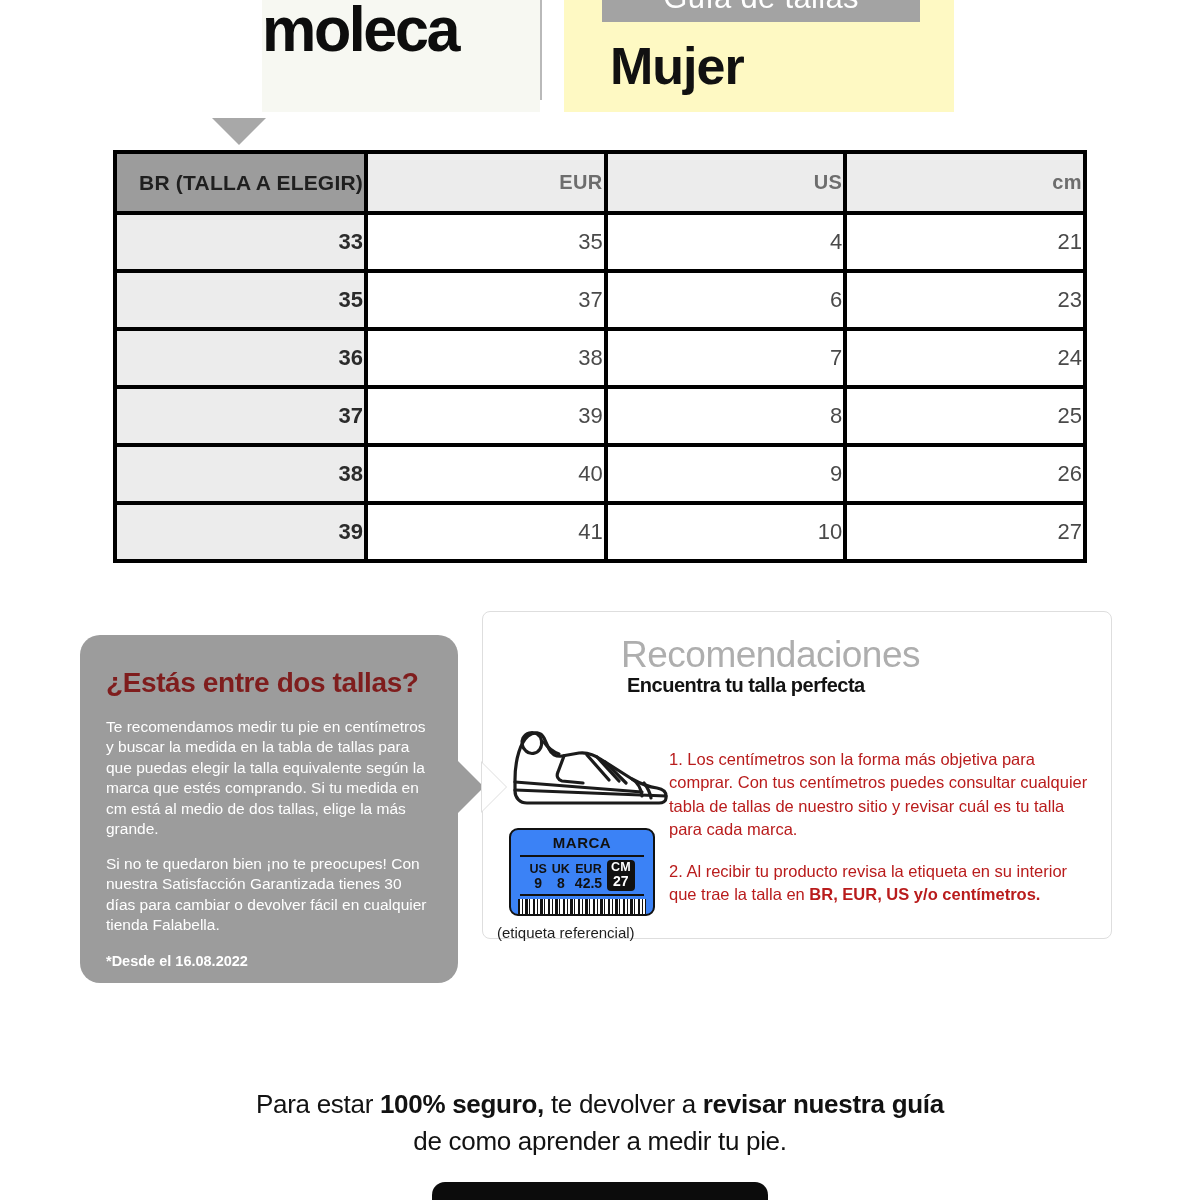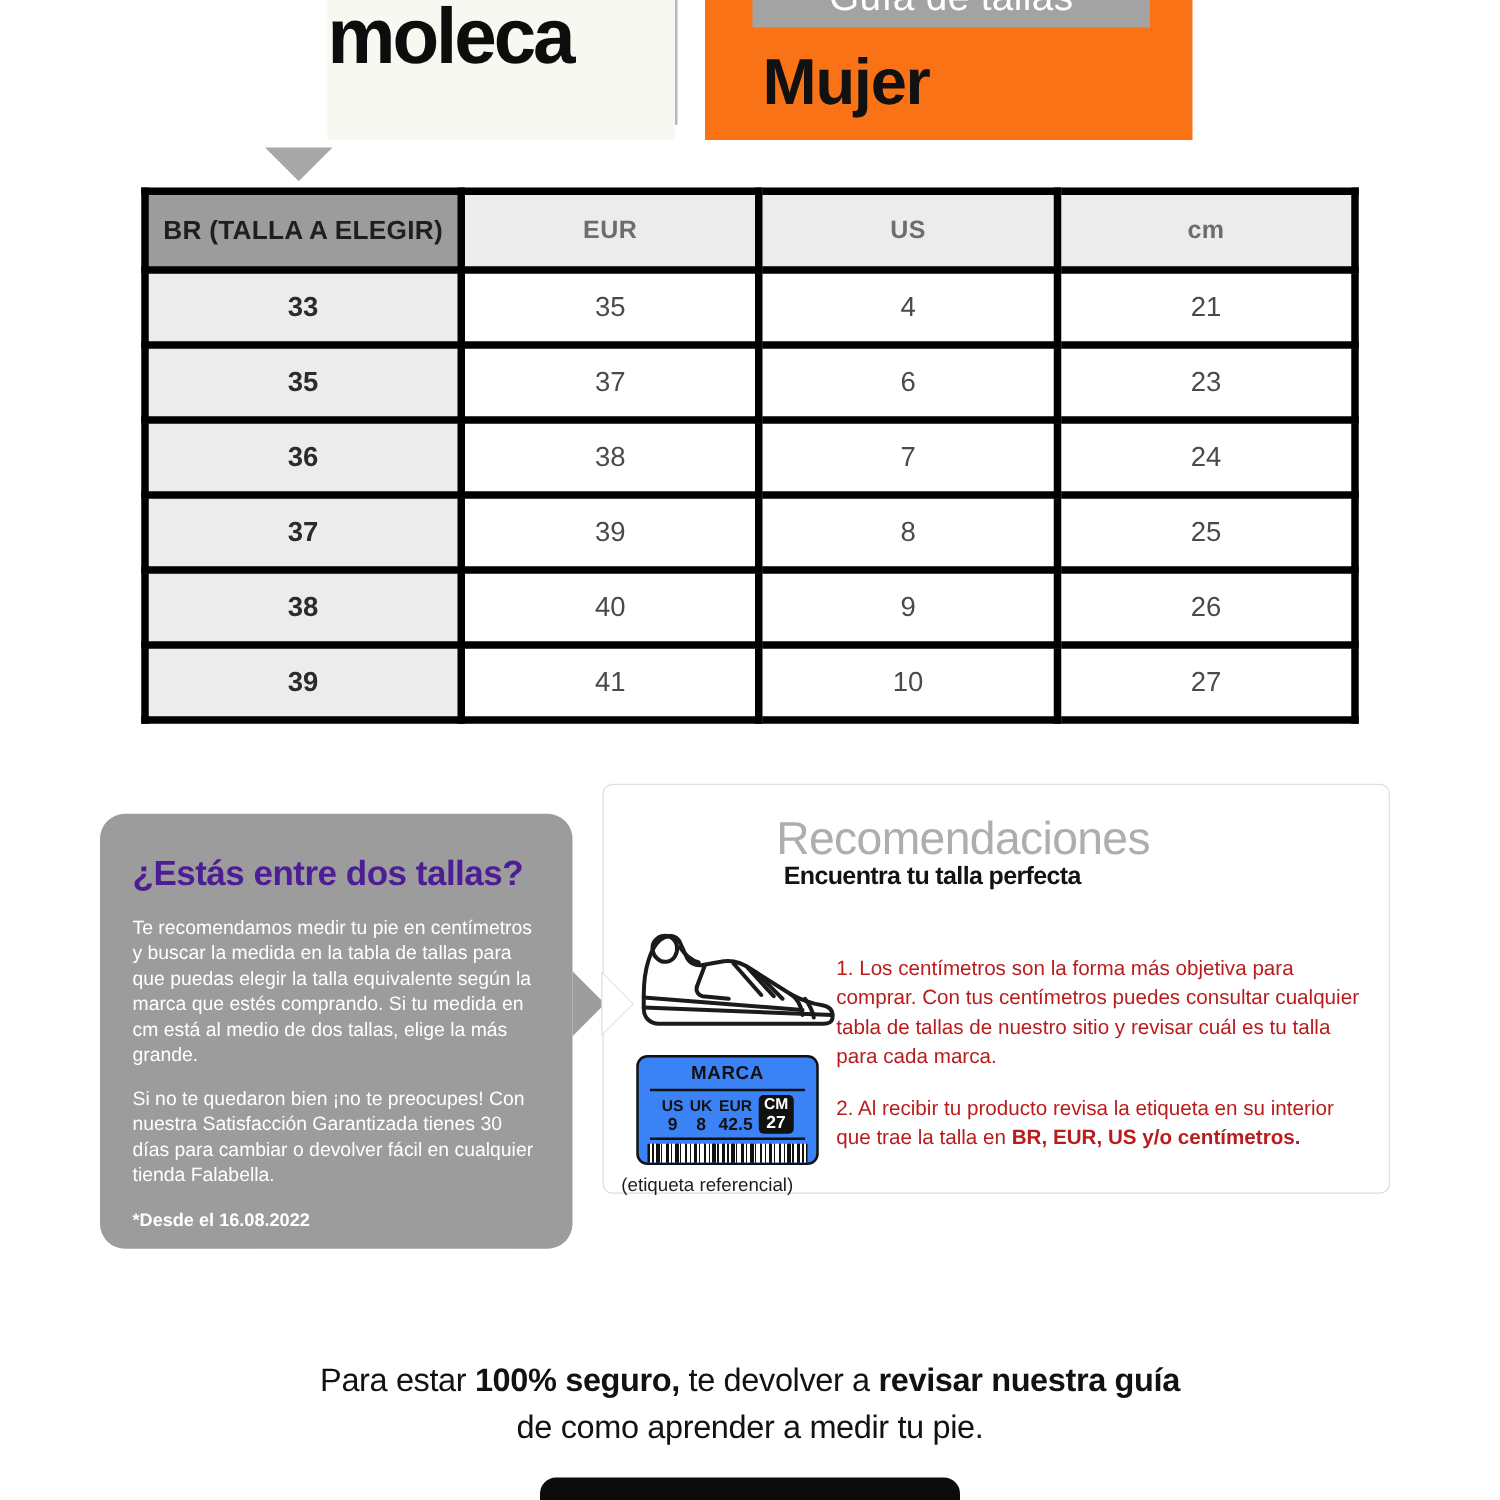--- a/index.html
+++ b/index.html
@@ -45,21 +45,21 @@
   }
   .header-divider {
     width: 2px;
     background: #b9b9b9;
     margin: 0 22px 18px 0;
     height: 100px;
   }
   .title-block {
     position: relative;
     flex: 1;
-    background: #f97316;
+    background: #fef9c3;
     max-width: 390px;
   }
   .guia-banner {
     position: absolute;
     left: 38px;
     top: -26px;
     width: 318px;
     height: 48px;
     background: #a3a3a3;
     display: flex;
@@ -103,22 +103,22 @@
     margin: 0 auto;
     width: 974px;
     margin-left: 113px;
   }
   table.size-table {
     border-collapse: collapse;
     width: 974px;
     table-layout: fixed;
   }
   table.size-table th, table.size-table td {
-    text-align: center;
-    border: 6px solid #000000;
+    text-align: right;
+    border: 4px solid #000000;
   }
   th.br-head {
     background: #9c9c9c;
     color: #1f1f1f;
     font-size: 21px;
     font-weight: 700;
     height: 55px;
     letter-spacing: 0.2px;
     border-color: #9c9c9c;
     width: 245px;
@@ -166,21 +166,21 @@
     border-radius: 20px;
     box-sizing: border-box;
     padding: 32px 26px 10px 26px;
     color: #ffffff;
   }
   .gray-box h2 {
     margin: 0 0 18px 0;
     font-size: 28px;
     font-weight: 700;
     letter-spacing: -0.4px;
-    color: #4c1d95;
+    color: #7f1d1d;
   }
   .gray-box p {
     margin: 0 0 16px 0;
     font-size: 15.5px;
     line-height: 1.32;
     color: #ffffff;
     font-weight: 400;
   }
   .gray-box p.tight { margin-bottom: 14px; }
   .gray-box b { font-weight: 400; }

